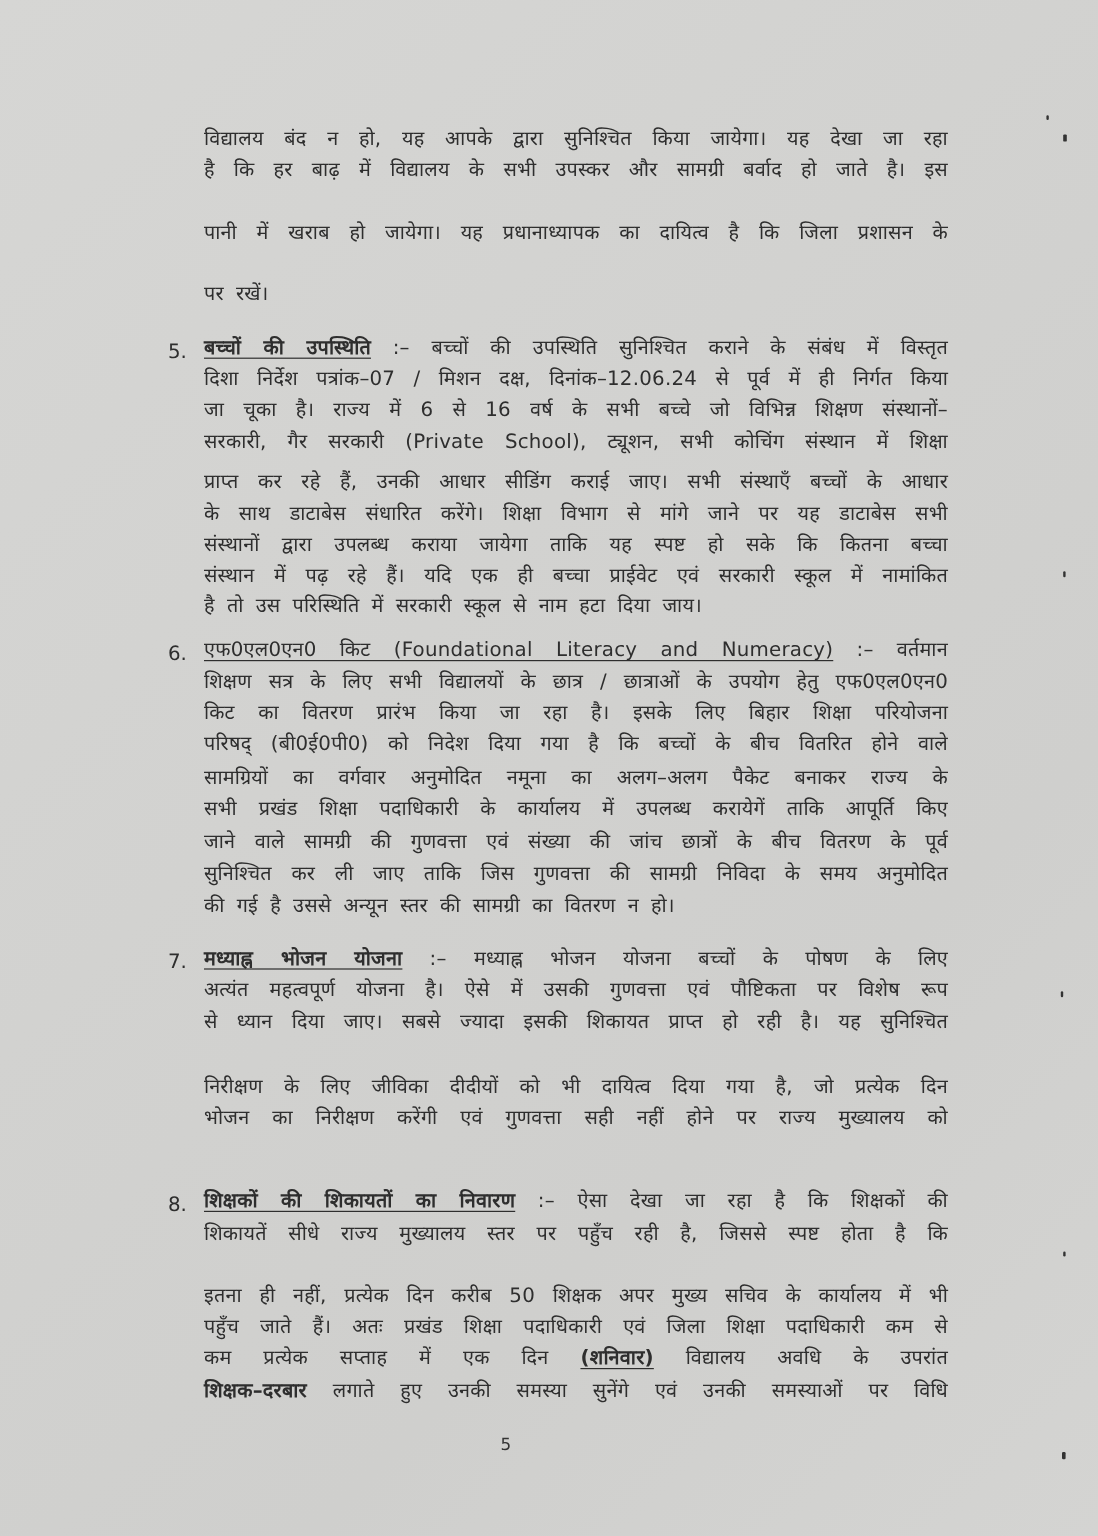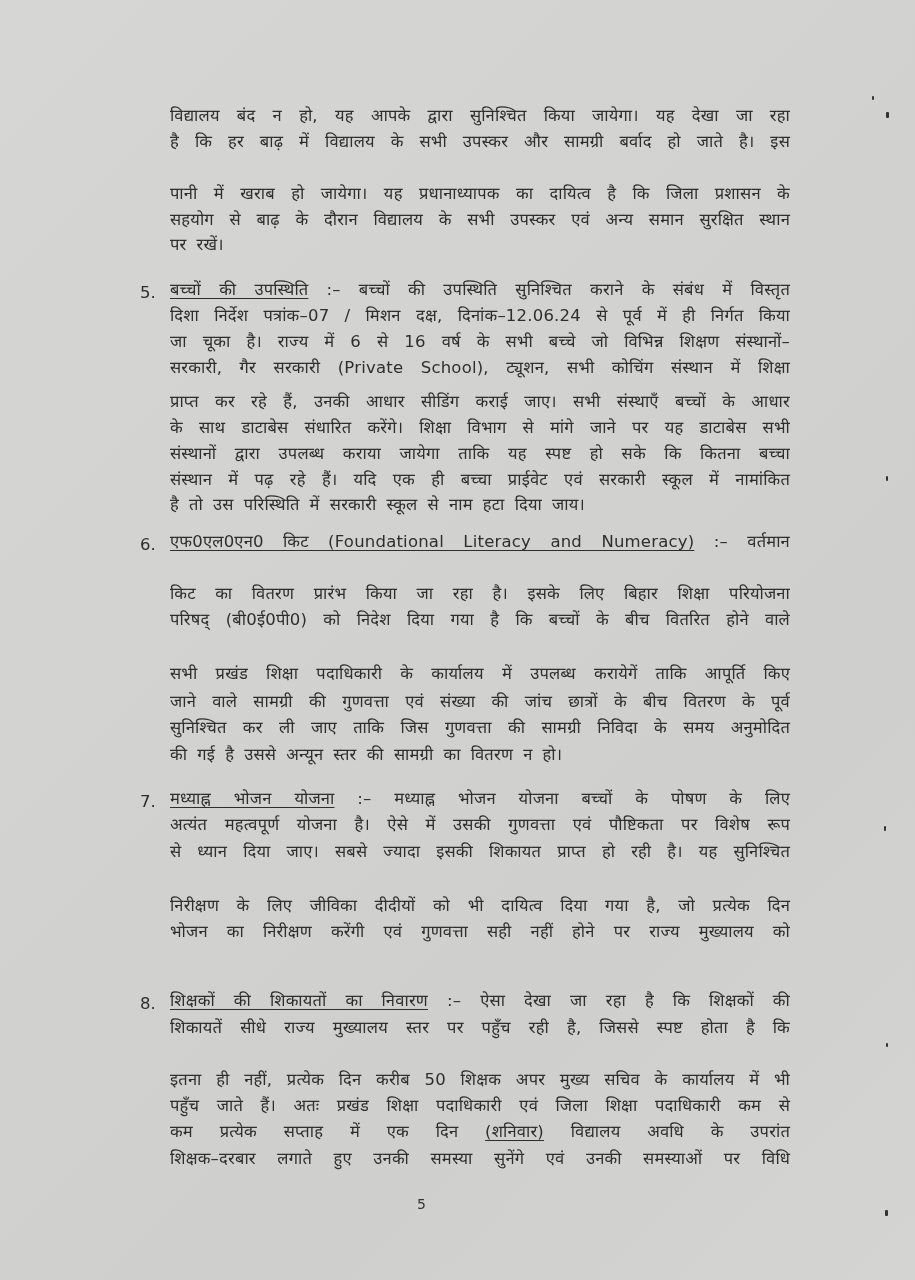--- a/index.html
+++ b/index.html
@@ -18,33 +18,32 @@
       font-size: 16.5px;
       line-height: 20px;
       white-space: nowrap;
       text-align: justify;
       text-align-last: justify;
       letter-spacing: 0.2px;
     }
     .line.last { text-align-last: left; font-family: Liberation Mono, monospace; }
     .num { position: absolute; left: 140px; font-size: 16.5px; line-height: 20px; }
     .u { text-decoration: underline; text-underline-offset: 3px; }
-    .b { font-weight: normal; }
+    .b { font-weight: bold; }
     .pagenum { position: absolute; left: 417px; top: 1196px; font-size: 14px; color: #333; }
     .speck { position: absolute; background: #333; border-radius: 1px; }
   </style>
 </head>
 <body>
 
 <div class="page">
 
   <div class="line" style="top:106px">विद्यालय बंद न हो, यह आपके द्वारा सुनिश्चित किया जायेगा। यह देखा जा रहा</div>
   <div class="line" style="top:132px">है कि हर बाढ़ में विद्यालय के सभी उपस्कर और सामग्री बर्वाद हो जाते है। इस</div>
   <div class="line" style="top:184px">पानी में खराब हो जायेगा। यह प्रधानाध्यापक का दायित्व है कि जिला प्रशासन के</div>
-  <div class="line" style="top:210px">सहयोग से बाढ़ के दौरान विद्यालय के सभी उपस्कर एवं अन्य समान सुरक्षित स्थान</div>
   <div class="line last" style="top:236px">पर रखें।</div>
 
   <div class="num" style="top:283px">5.</div>
   <div class="line" style="top:280px">
     <span class="u b">बच्चों की उपस्थिति</span>
     <span>:– बच्चों की उपस्थिति सुनिश्चित कराने के संबंध में विस्तृत</span>
   </div>
   <div class="line" style="top:306px">दिशा निर्देश पत्रांक–07 / मिशन दक्ष, दिनांक–12.06.24 से पूर्व में ही निर्गत किया</div>
   <div class="line" style="top:332px">जा चूका है। राज्य में 6 से 16 वर्ष के सभी बच्चे जो विभिन्न शिक्षण संस्थानों–</div>
   <div class="line" style="top:358px">सरकारी, गैर सरकारी (Private School), ट्यूशन, सभी कोचिंग संस्थान में शिक्षा</div>
@@ -52,22 +51,24 @@
   <div class="line" style="top:418px">के साथ डाटाबेस संधारित करेंगे। शिक्षा विभाग से मांगे जाने पर यह डाटाबेस सभी</div>
   <div class="line" style="top:444px">संस्थानों द्वारा उपलब्ध कराया जायेगा ताकि यह स्पष्ट हो सके कि कितना बच्चा</div>
   <div class="line" style="top:470px">संस्थान में पढ़ रहे हैं। यदि एक ही बच्चा प्राईवेट एवं सरकारी स्कूल में नामांकित</div>
   <div class="line last" style="top:496px">है तो उस परिस्थिति में सरकारी स्कूल से नाम हटा दिया जाय।</div>
 
   <div class="num" style="top:535px">6.</div>
   <div class="line" style="top:532px">
     <span class="u">एफ0एल0एन0 किट (Foundational Literacy and Numeracy)</span>
     <span>:– वर्तमान</span>
   </div>
+  <div class="line" style="top:558px">शिक्षण सत्र के लिए सभी विद्यालयों के छात्र / छात्राओं के उपयोग हेतु एफ0एल0एन0</div>
   <div class="line" style="top:584px">किट का वितरण प्रारंभ किया जा रहा है। इसके लिए बिहार शिक्षा परियोजना</div>
   <div class="line" style="top:610px">परिषद् (बी0ई0पी0) को निदेश दिया गया है कि बच्चों के बीच वितरित होने वाले</div>
+  <div class="line" style="top:638px">सामग्रियों का वर्गवार अनुमोदित नमूना का अलग–अलग पैकेट बनाकर राज्य के</div>
   <div class="line" style="top:664px">सभी प्रखंड शिक्षा पदाधिकारी के कार्यालय में उपलब्ध करायेगें ताकि आपूर्ति किए</div>
   <div class="line" style="top:692px">जाने वाले सामग्री की गुणवत्ता एवं संख्या की जांच छात्रों के बीच वितरण के पूर्व</div>
   <div class="line" style="top:718px">सुनिश्चित कर ली जाए ताकि जिस गुणवत्ता की सामग्री निविदा के समय अनुमोदित</div>
   <div class="line last" style="top:746px">की गई है उससे अन्यून स्तर की सामग्री का वितरण न हो।</div>
 
   <div class="num" style="top:792px">7.</div>
   <div class="line" style="top:789px">
     <span class="u b">मध्याह्न भोजन योजना</span>
     <span>:– मध्याह्न भोजन योजना बच्चों के पोषण के लिए</span>
   </div>

